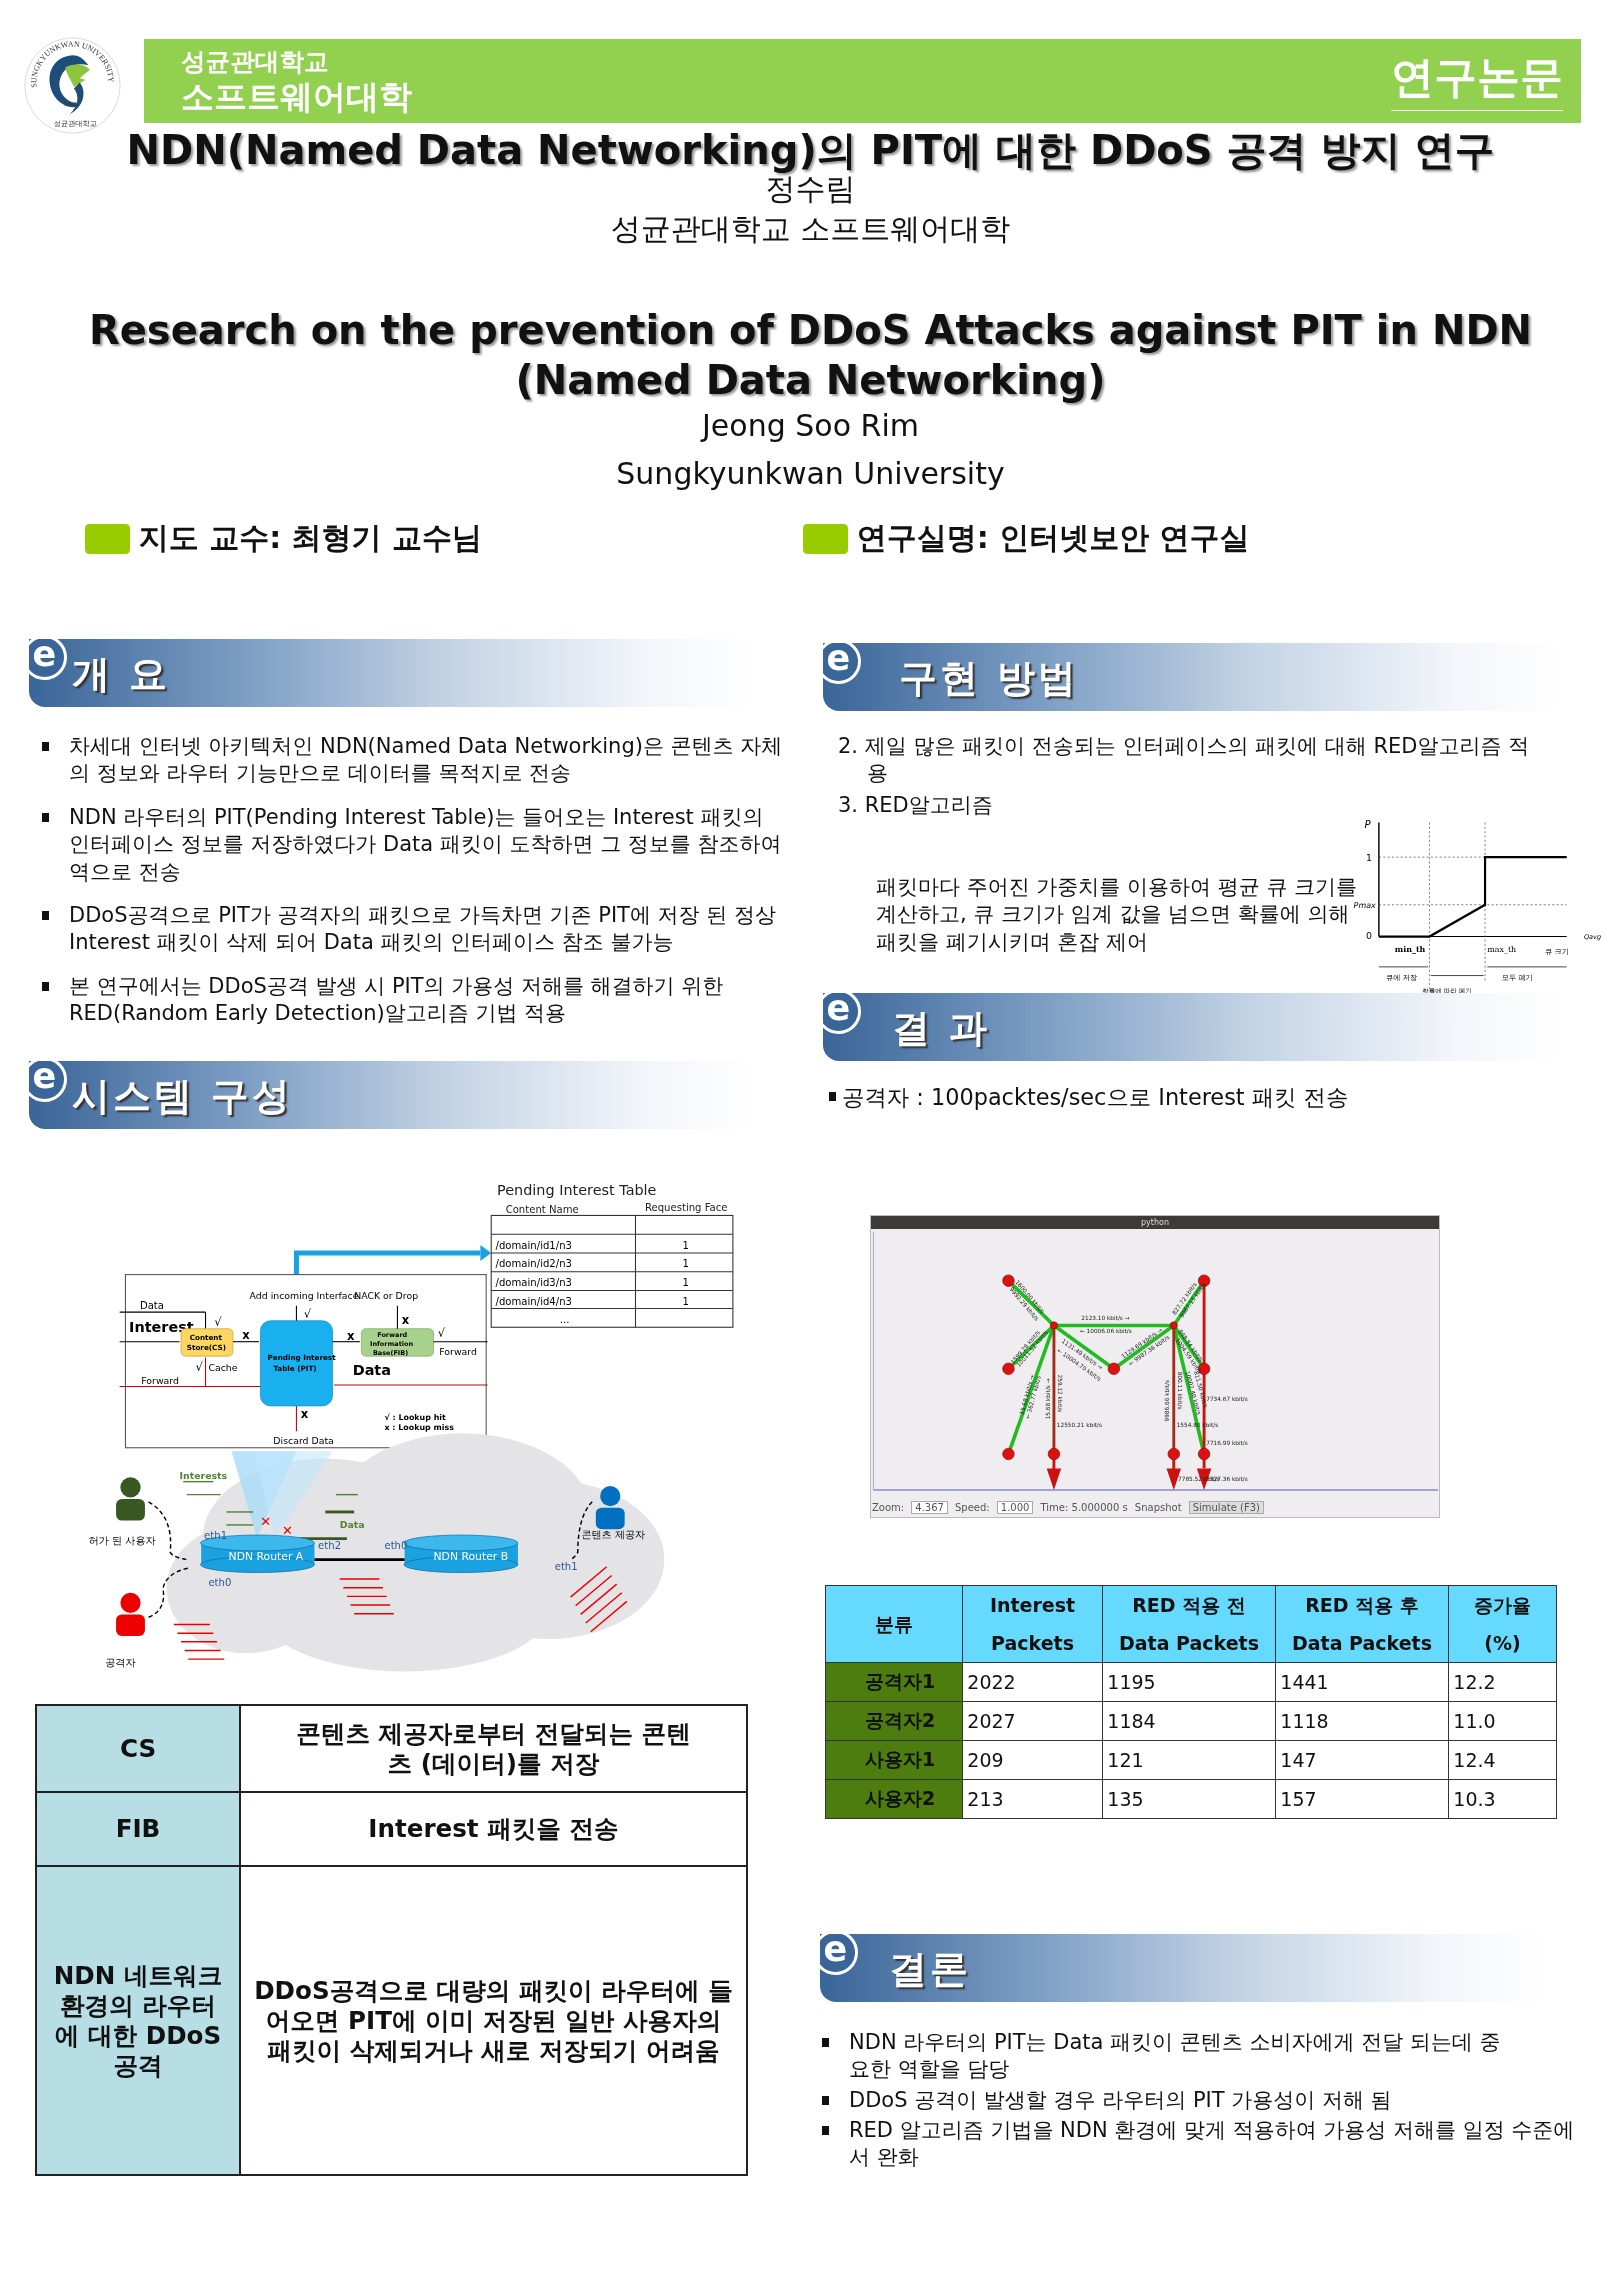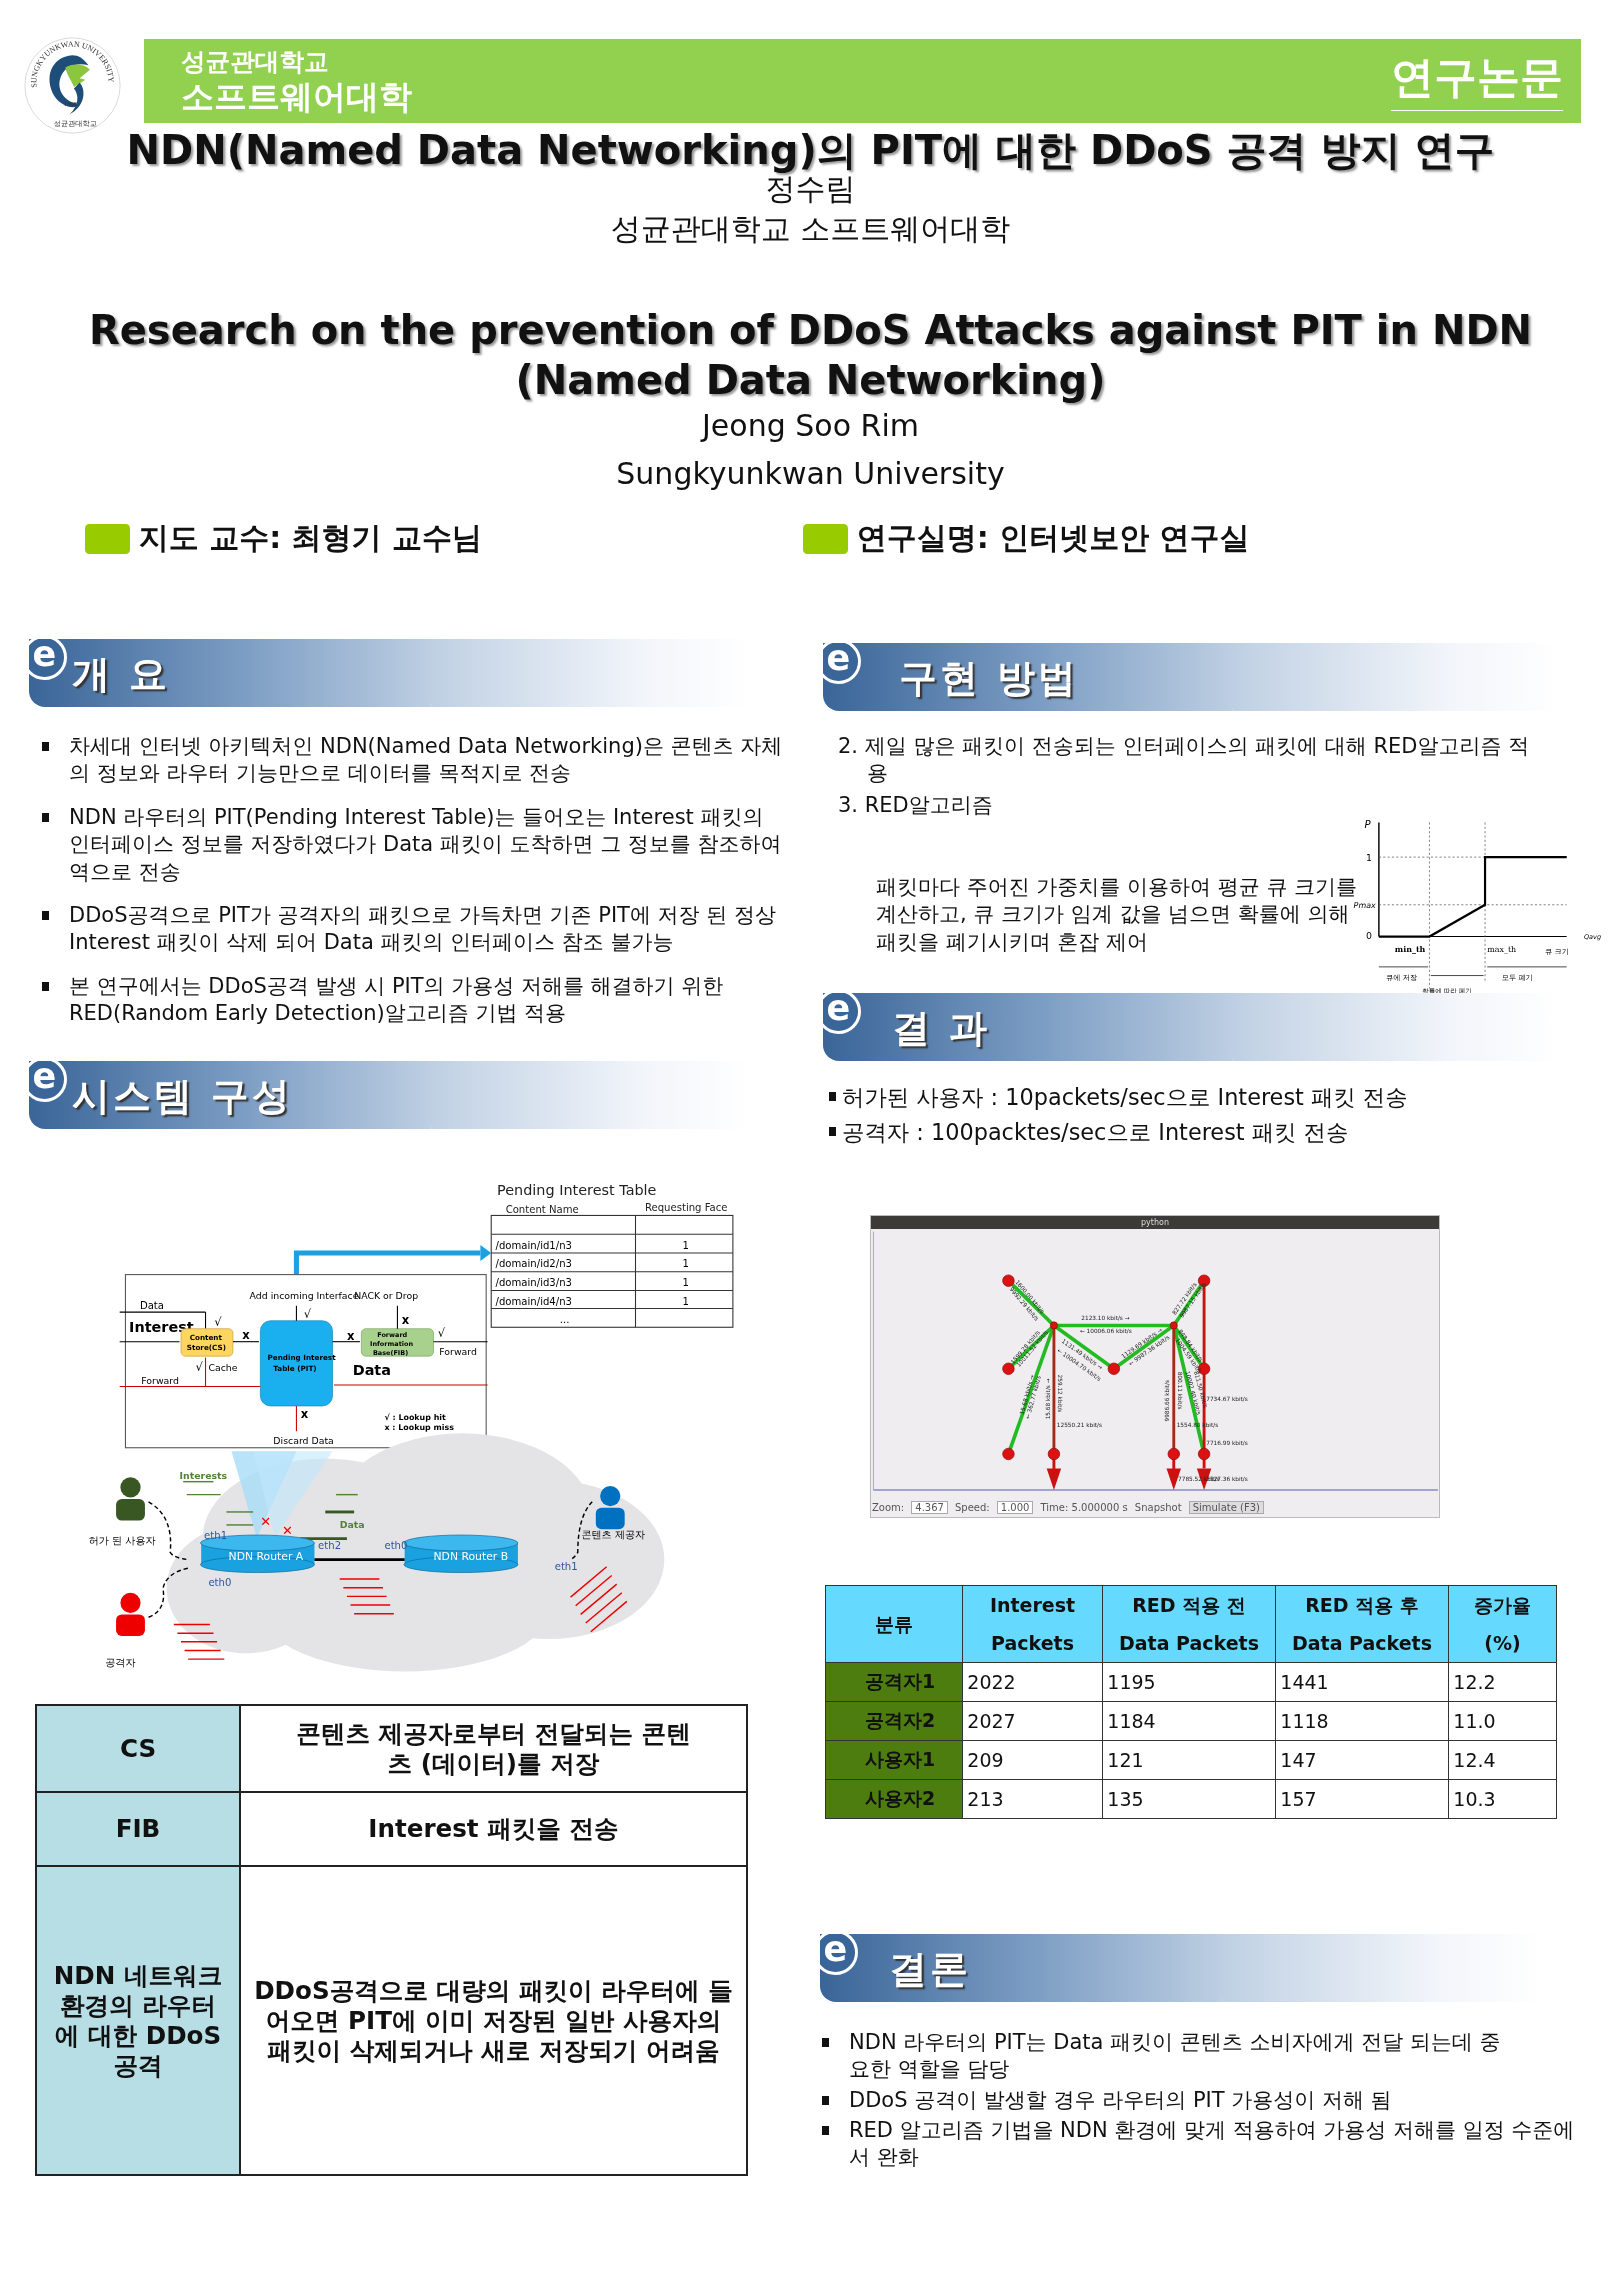--- a/index.html
+++ b/index.html
@@ -321,21 +321,20 @@
   <text x="50" y="228" font-size="10">큐에 저장</text>
   <text x="210" y="228" font-size="10">모두 폐기</text>
   <text x="100" y="246" font-size="9">확률에 따라 폐기</text>
 </svg>
 
 <div class="abs sec-bar" style="left:823px; top:993px; width:737px;">
   <span class="sec-e">e</span>
   <span class="sec-title" style="left:69px">결 과</span>
 </div>
 <ul class="abs bullets" style="left:823px; top:1083px; width:765px; font-size:22.4px; line-height:29px;">
-  <li style="margin-bottom:5.8px; padding-left:19px">허가된 사용자 : 10packets/sec으로 Interest 패킷 전송</li>
   <li style="margin-bottom:5.8px; padding-left:19px">공격자 : 100packtes/sec으로 Interest 패킷 전송</li>
 </ul>
 
 <div class="abs sim">
   <div class="sim-titlebar">python</div>
   <svg class="sim-canvas" viewBox="0 0 784 368" font-family="DejaVu Sans, sans-serif">
     <line x1="2" y1="2" x2="2" y2="360" stroke="#8888cc"></line>
     <line x1="2" y1="360" x2="784" y2="360" stroke="#8888cc" stroke-width="2"></line>
     <g stroke="#22bb22" stroke-width="5" fill="none">
       <line x1="189" y1="70" x2="252" y2="132"></line>

